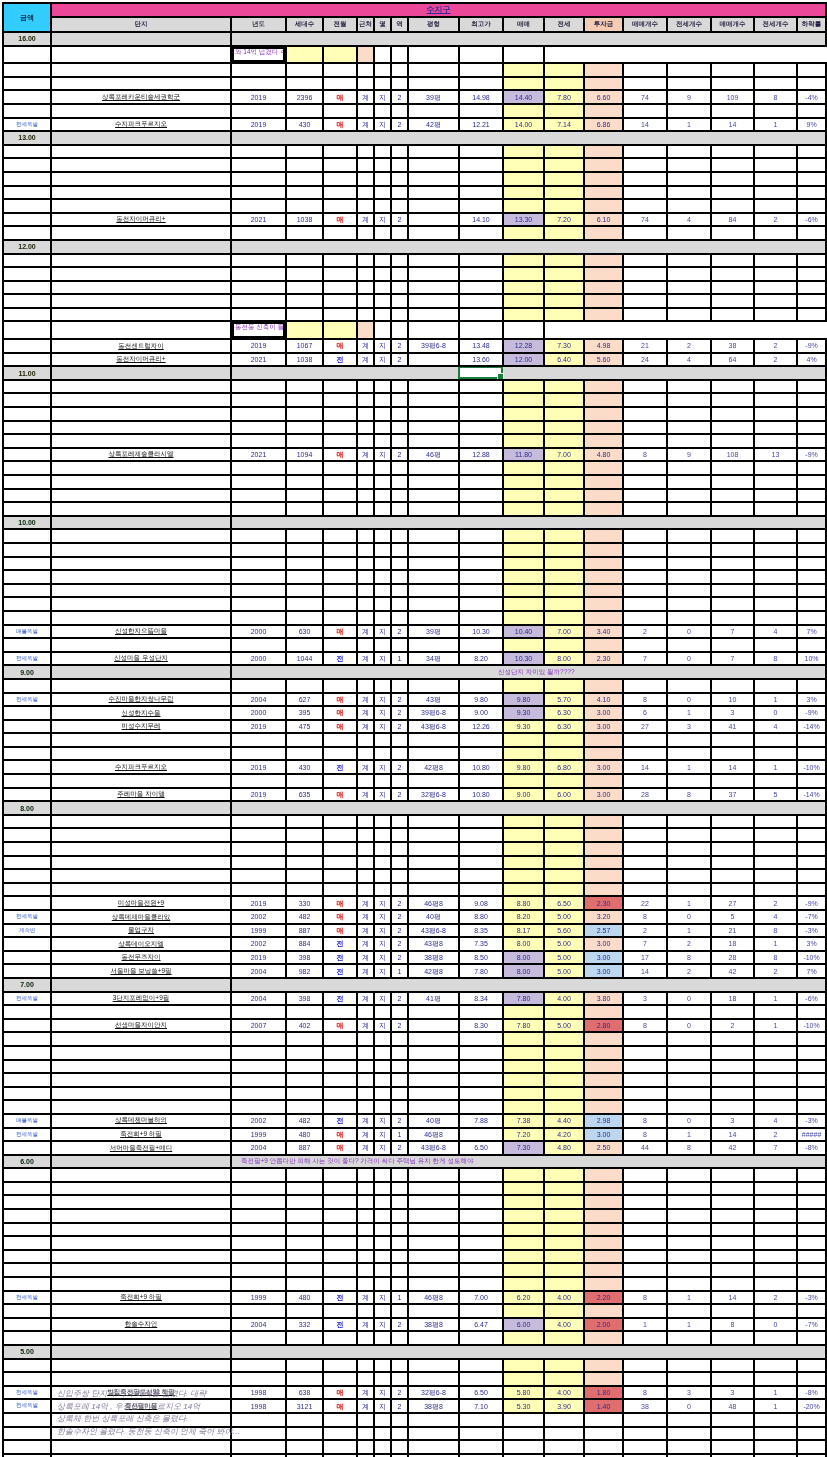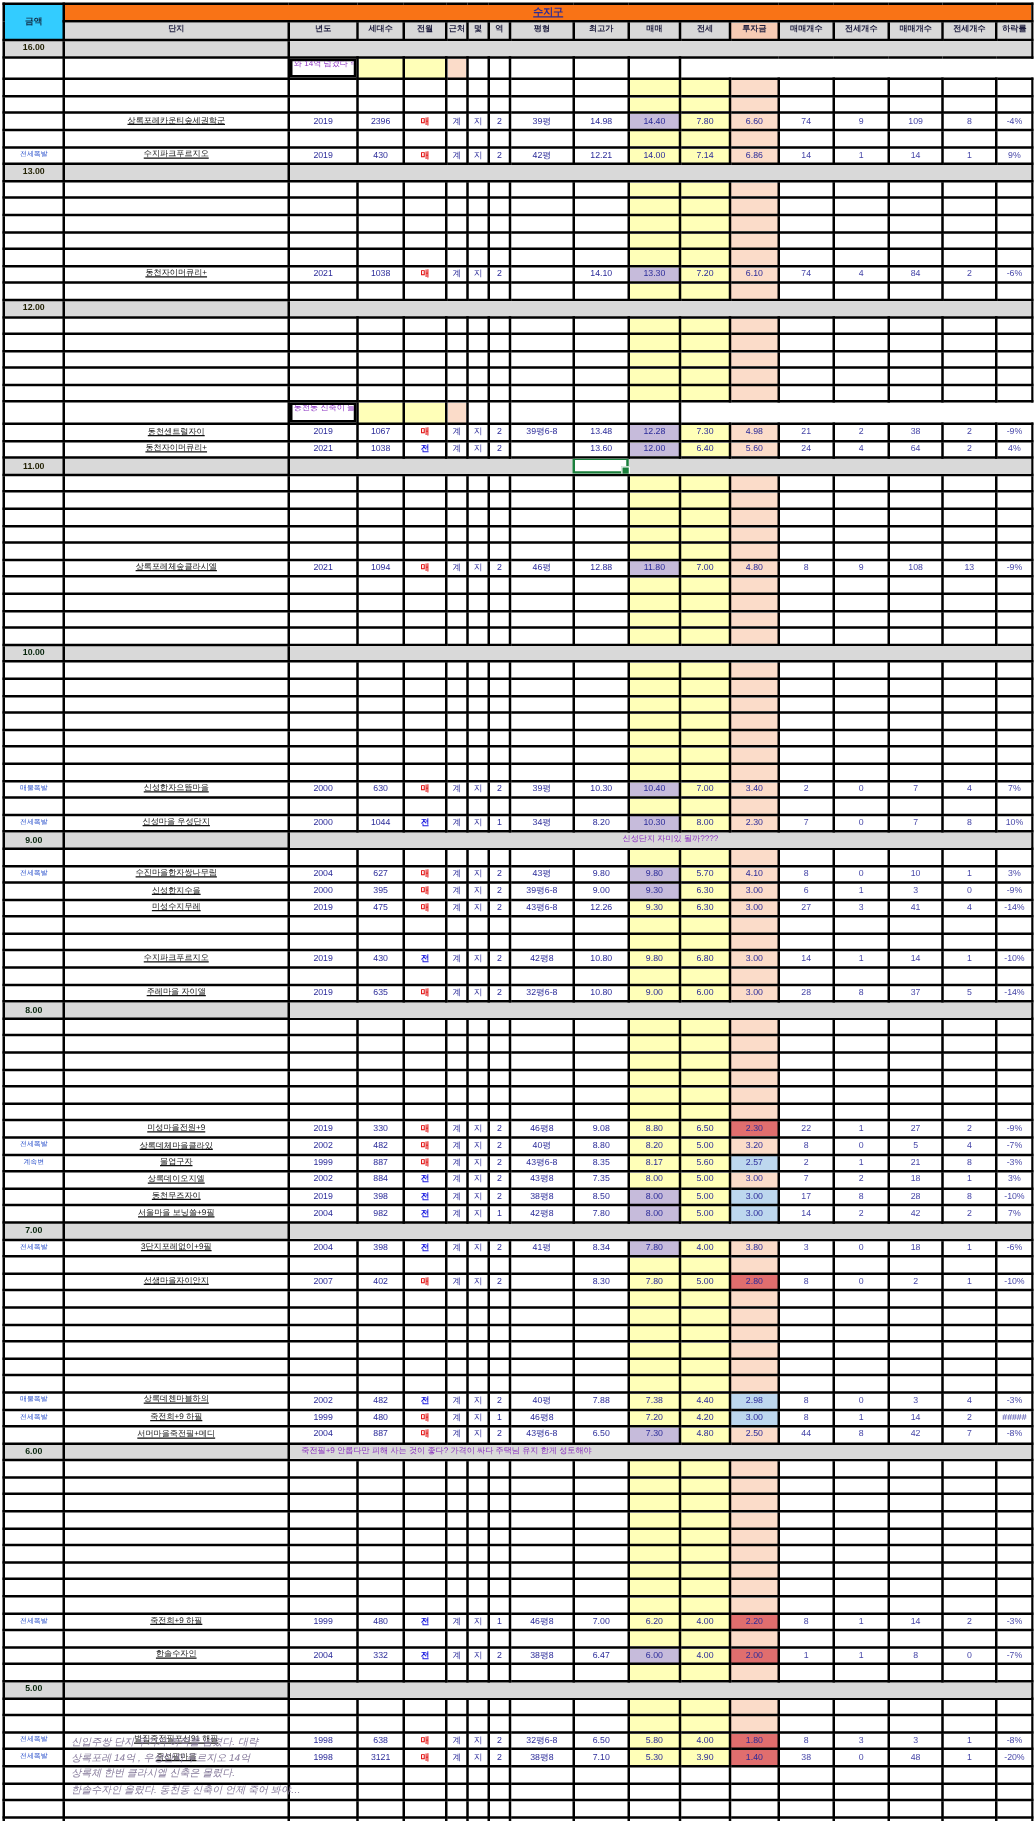--- a/index.html
+++ b/index.html
@@ -1,21 +1,21 @@
 <!DOCTYPE html>
 <html><head>
 <meta charset="utf-8">
 <style>
   html,body{margin:0;padding:0;background:#fff;}
   #stage{position:relative;width:827px;height:1457px;background:#fff;overflow:hidden;
          font-family:"Liberation Sans",sans-serif;}
   table{border-collapse:collapse;table-layout:fixed;margin:2px 0 0 2px;width:823px;}
   td{border:2px solid #000;padding:0 1px;height:11.6px;overflow:hidden;white-space:nowrap;
      font-size:7px;line-height:1;text-align:center;vertical-align:middle;color:#222;}
-  td.title{background:#f97316;font-size:8px;color:#2b2b99;font-weight:bold;height:12px;text-decoration:underline;}
+  td.title{background:#ec4899;font-size:8px;color:#2b2b99;font-weight:bold;height:12px;text-decoration:underline;}
   td.corner{background:#33ccff;font-weight:bold;font-size:7px;color:#102a43;}
   tr.hdr td{background:#d9d9d9;font-weight:bold;font-size:6.5px;color:#1f1f3f;height:13px;}
   tr.hdr td.hm{background:#f6cbb4;}
   td.num{color:#2b2b99;}
   td.cnt{color:#4747a8;}
   td.name{color:#111;text-decoration:underline;font-size:6.5px;}
   td.alab{color:#2f55cc;font-size:5.5px;}
   td.er{color:#e00000;font-weight:bold;}
   td.eb{color:#1515e0;font-weight:bold;}
   td.tinty{background:#ffffb8;}
@@ -2030,16 +2030,16 @@
           <td class="cnt"></td>
           <td class="cnt"></td>
           <td class="cnt"></td>
         </tr>
       </tbody>
   </table>
 
   <div id="footnotes">
     <div>신입주쌍 단지 우기가 하락를 넘겼다. 대략</div>
     <div>상록포레 14억 , 우성단지 푸르지오 14억</div>
-    <div>상록체 한번 클라시엘 신축은 몰렸다.</div>
+    <div>상록체 한번 상록포레 신축은 몰렸다.</div>
     <div>한솔수자인 올렸다. 동천동 신축이 언제 죽어 봐야…</div>
   </div>
 </div>
 
 </body></html>

